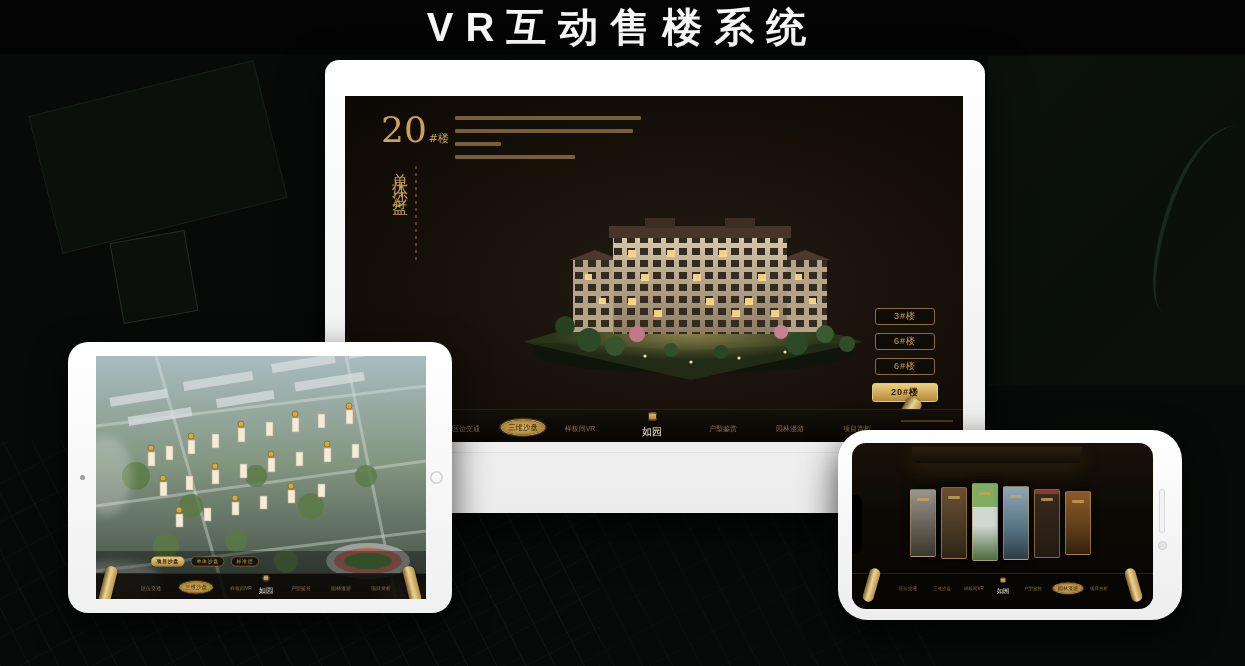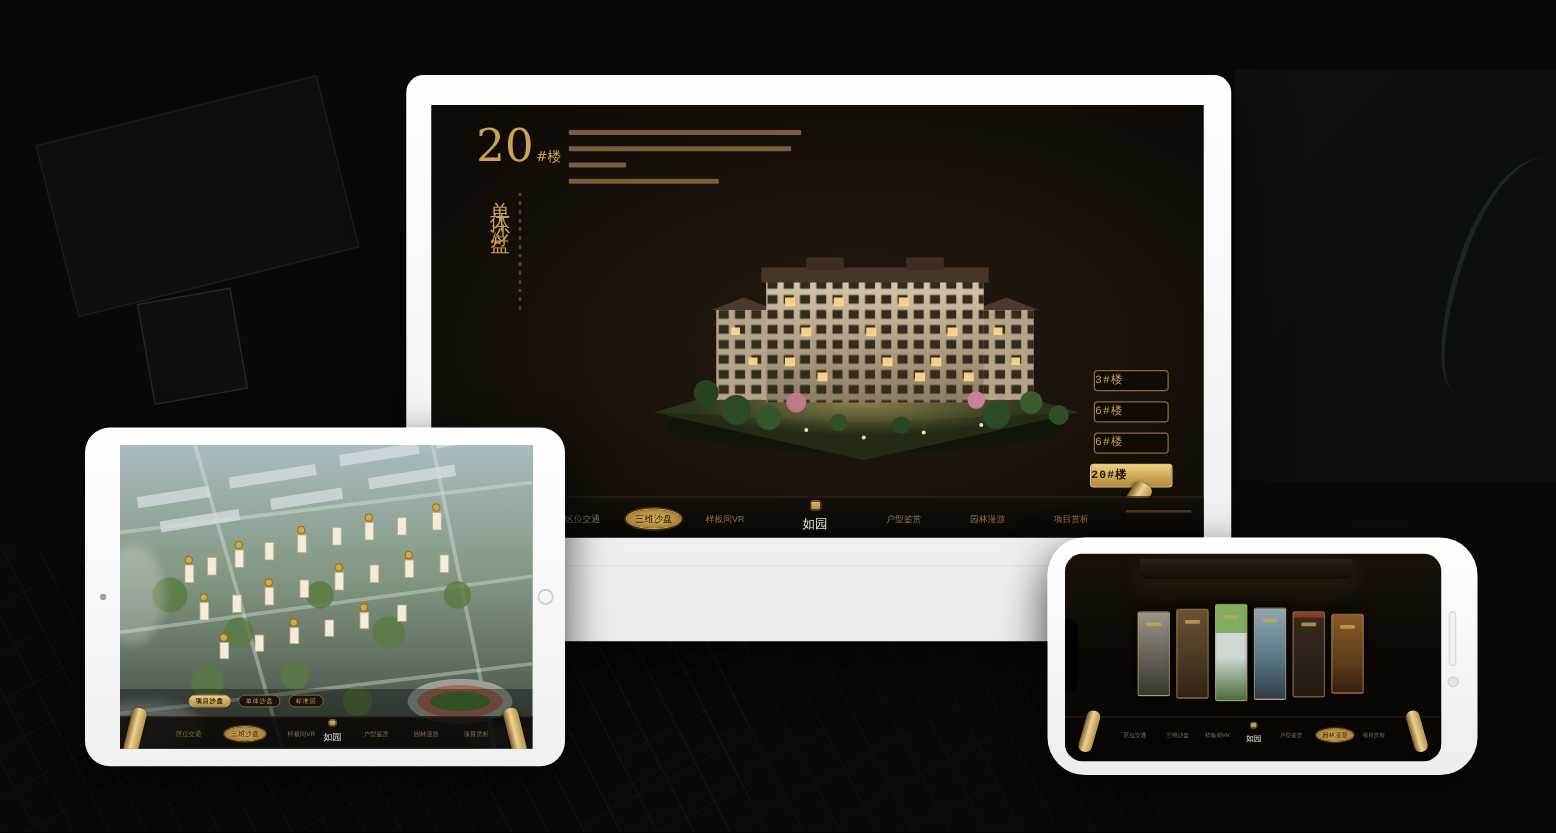--- a/index.html
+++ b/index.html
@@ -41,41 +41,41 @@
   .nav-logo{position:absolute;top:50%;text-align:center;color:#e9e2cf;}
   .seal{display:block;margin:0 auto 1px auto;background:linear-gradient(#d7b express,#d7b46a);
      background:linear-gradient(#e3c27a,#a87f33);border-radius:2px;
      box-shadow:inset 0 0 0 1px #3a2a10;}
   .scroll-h{background:linear-gradient(90deg,#7a5a22,#ead397 45%,#b98f3e);
      border-radius:5px;box-shadow:0 1px 3px rgba(0,0,0,.8);}
 
   
   .monitor{left:325px;top:60px;width:660px;height:453px;background:linear-gradient(#ffffff,#ececec);
      border-radius:14px;box-shadow:0 18px 45px rgba(0,0,0,.65);}
-  .m-screen{left:20px;top:24px;width:618px;height:346px;overflow:hidden;
+  .m-screen{left:20px;top:36px;width:618px;height:346px;overflow:hidden;
      background:radial-gradient(ellipse at 55% 55%, #241c12 0%, #161009 55%, #0c0805 100%);}
   .chin-line{left:0;top:392px;width:660px;height:1px;background:#e2e2e2;}
   .stand-neck{left:552px;top:453px;width:216px;height:84px;
      background:linear-gradient(90deg,#b9b9b9,#f1f1f1 35%,#efefef 65%,#b3b3b3);
      clip-path:polygon(21% 0,79% 0,81% 46%,95% 92%,100% 100%,0 100%,5% 92%,19% 46%);}
   .stand-base{left:550px;top:534px;width:220px;height:14px;border-radius:7px;
      background:linear-gradient(#fbfbfb,#c7c7c7);box-shadow:0 4px 10px rgba(0,0,0,.55);}
 
   
   .m-no{left:36px;top:16px;color:#c9a254;font-family:"DejaVu Serif",serif;}
   .m-no .big{font-size:36px;line-height:36px;}
   .m-no .suf{font-size:11px;margin-left:2px;}
   .m-vert{left:44px;top:64px;writing-mode:vertical-rl;color:#c9a254;font-size:16px;
      letter-spacing:9px;font-family:"DejaVu Serif",serif;}
   .m-vert-sub{left:70px;top:70px;width:2px;height:96px;
      background:repeating-linear-gradient(#8a6d3f 0 3px,transparent 3px 7px);opacity:.55;}
   .dline{position:absolute;height:4px;background:#8a6d3f;opacity:.85;border-radius:1px;}
-  .fbtn{position:absolute;width:58px;height:15px;line-height:15px;text-align:left;
+  .fbtn{position:absolute;width:58px;height:15px;line-height:15px;text-align:center;
      font-size:9px;letter-spacing:1px;color:#c9a254;border:1px solid #8a6d35;border-radius:3px;
-     background:rgba(16,11,6,.85);font-family:Liberation Mono, monospace;}
+     background:rgba(16,11,6,.85);}
   .fbtn.active{width:64px;height:17px;line-height:17px;color:#241605;font-weight:bold;
      background:linear-gradient(#eccf81,#b58a39);border-color:#e6c678;}
   .m-tabs{left:100px;top:290px;}
   .m-nav{left:0;top:313px;width:618px;height:33px;}
 
   
   .ipad{left:68px;top:342px;width:384px;height:271px;background:linear-gradient(#ffffff,#f0f0f0);
      border-radius:20px;box-shadow:0 14px 36px rgba(0,0,0,.7);}
   .ipad-cam{left:12px;top:133px;width:5px;height:5px;border-radius:50%;background:#9aa09a;}
   .ipad-home{left:362px;top:129px;width:13px;height:13px;border-radius:50%;
@@ -112,20 +112,23 @@
 <div class="stage">
 
   <div class="bg-layer bg-map" style="left:0;top:440px;width:600px;height:226px;"></div>
   <div class="bg-layer bg-map" style="left:380px;top:470px;width:560px;height:196px;opacity:.4;"></div>
   <div class="bg-layer bg-photo-right" style="left:988px;top:56px;width:257px;height:330px;"></div>
   <div class="bg-layer bg-river" style="left:1165px;top:120px;"></div>
   <div class="bg-layer bg-panel" style="left:42px;top:86px;width:230px;height:140px;transform:rotate(-14deg);"></div>
   <div class="bg-layer bg-panel" style="left:116px;top:236px;width:74px;height:80px;transform:rotate(-10deg);border-color:rgba(40,48,38,.9);"></div>
   <div class="bg-layer bg-warm" style="left:960px;top:360px;width:285px;height:280px;"></div>
 
+  <div class="title-bar">
+    <h1>VR互动售楼系统</h1>
+  </div>
 
   <div class="abs monitor">
     <div class="abs m-screen">
 
       <div class="abs m-no">
         <span class="big">20</span><span class="suf">#楼</span>
       </div>
       <div class="abs m-vert">单体沙盘</div>
       <div class="abs m-vert-sub"></div>
 

